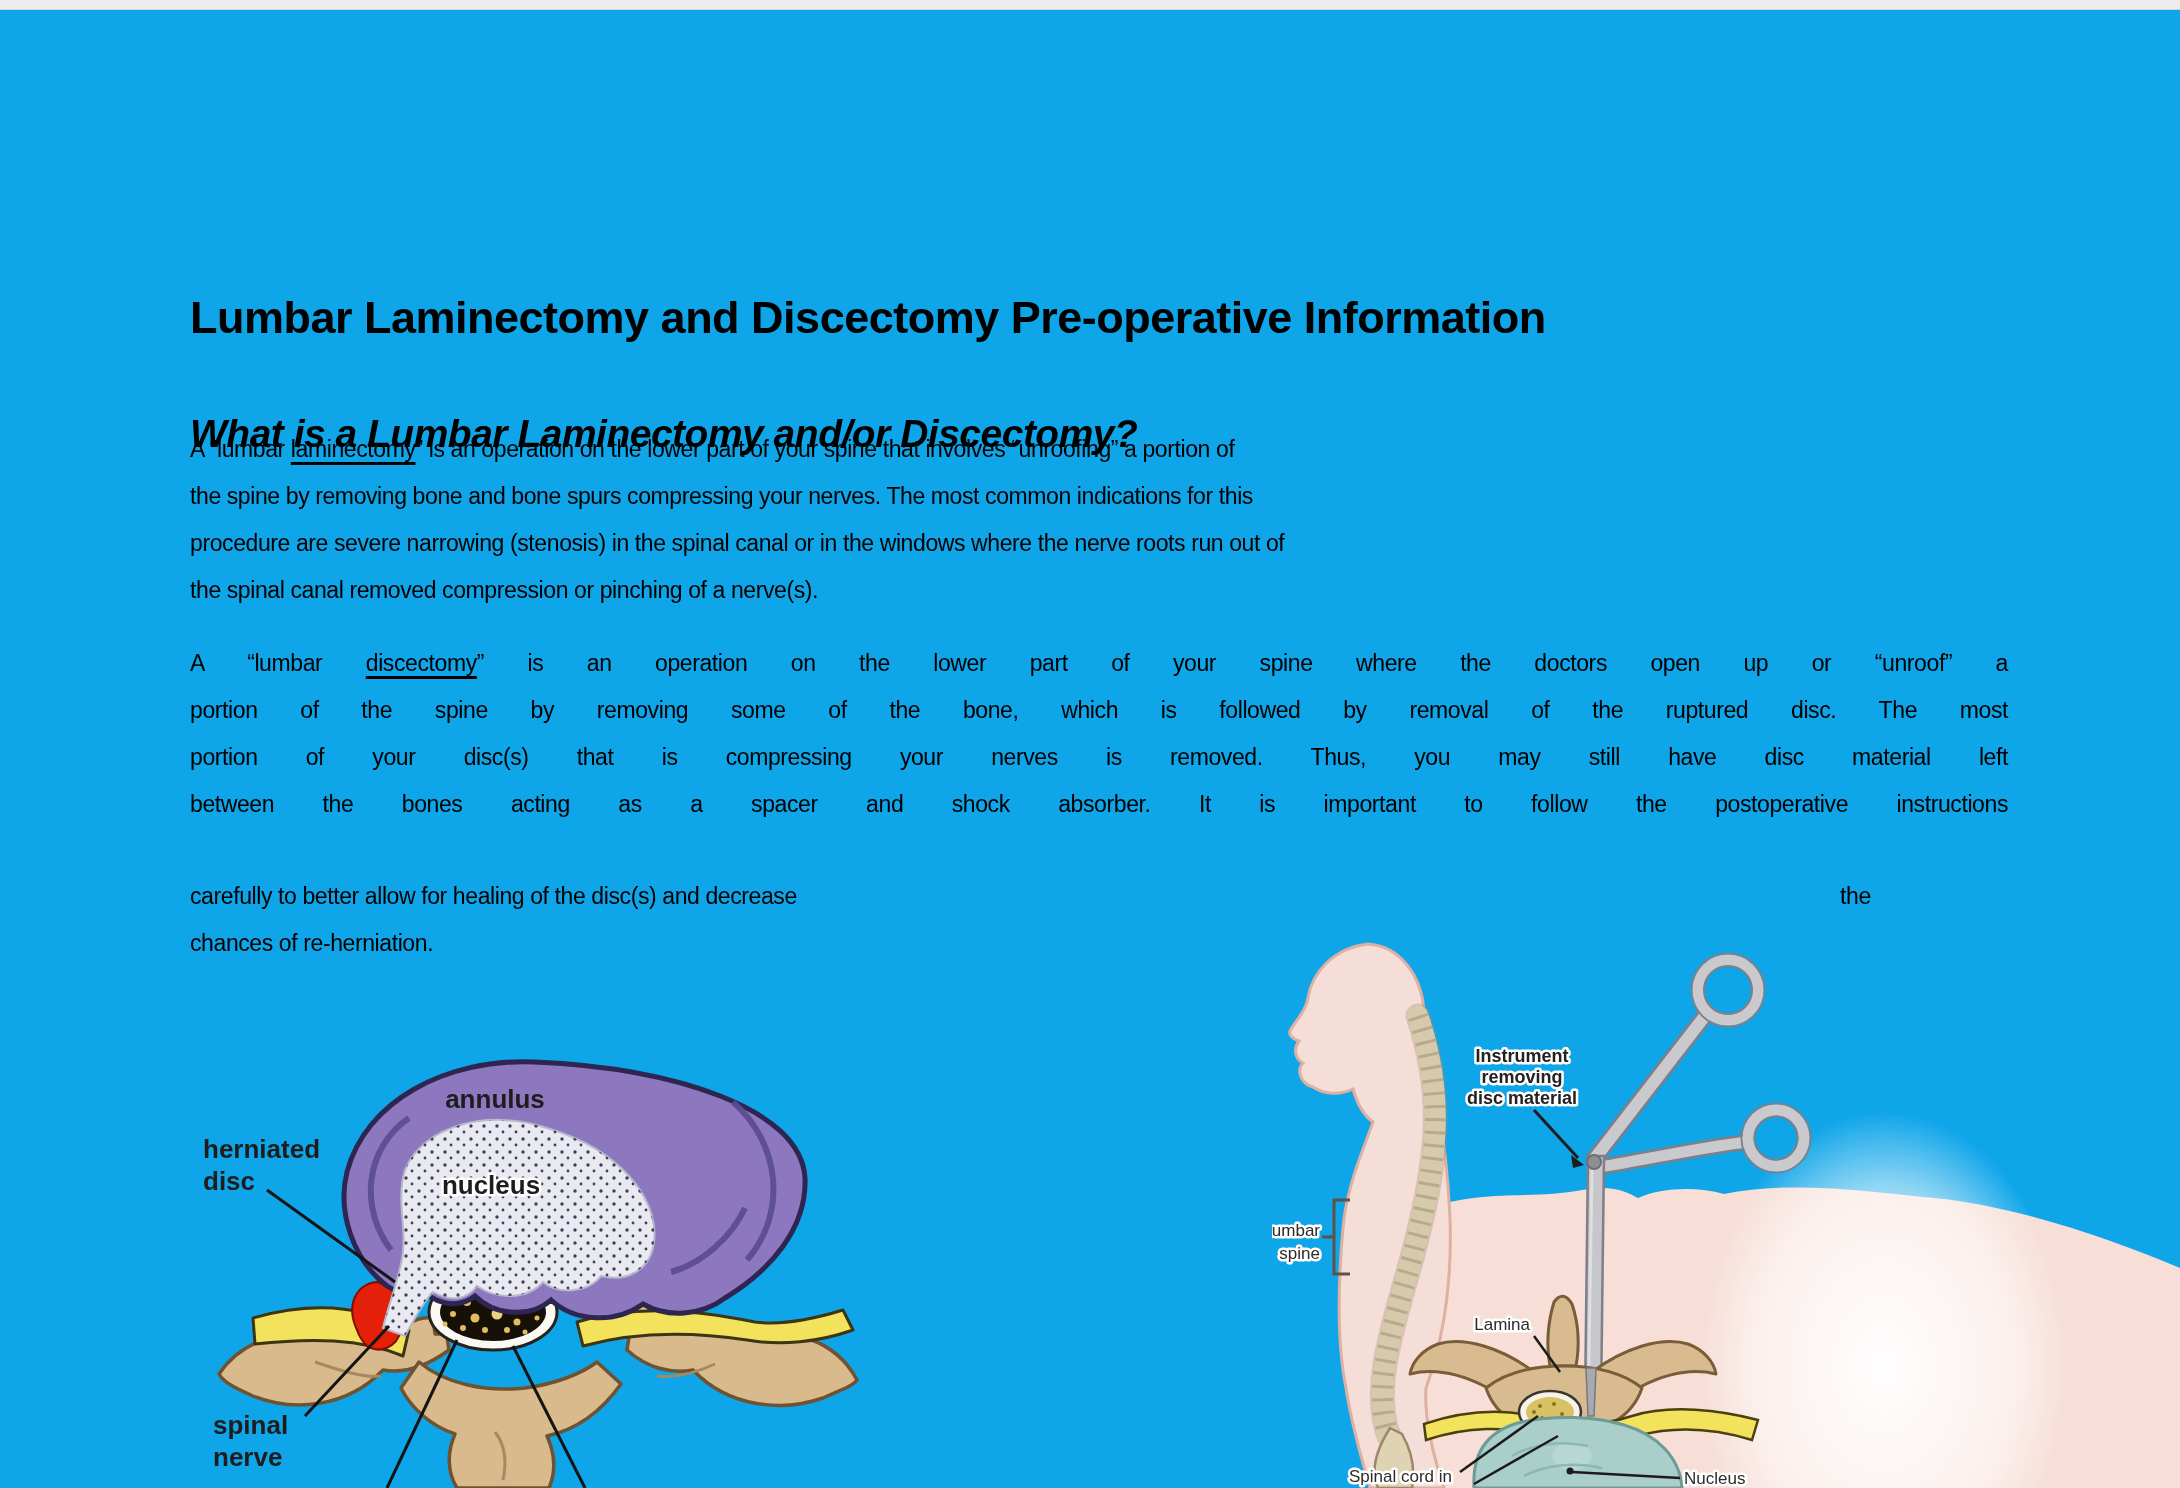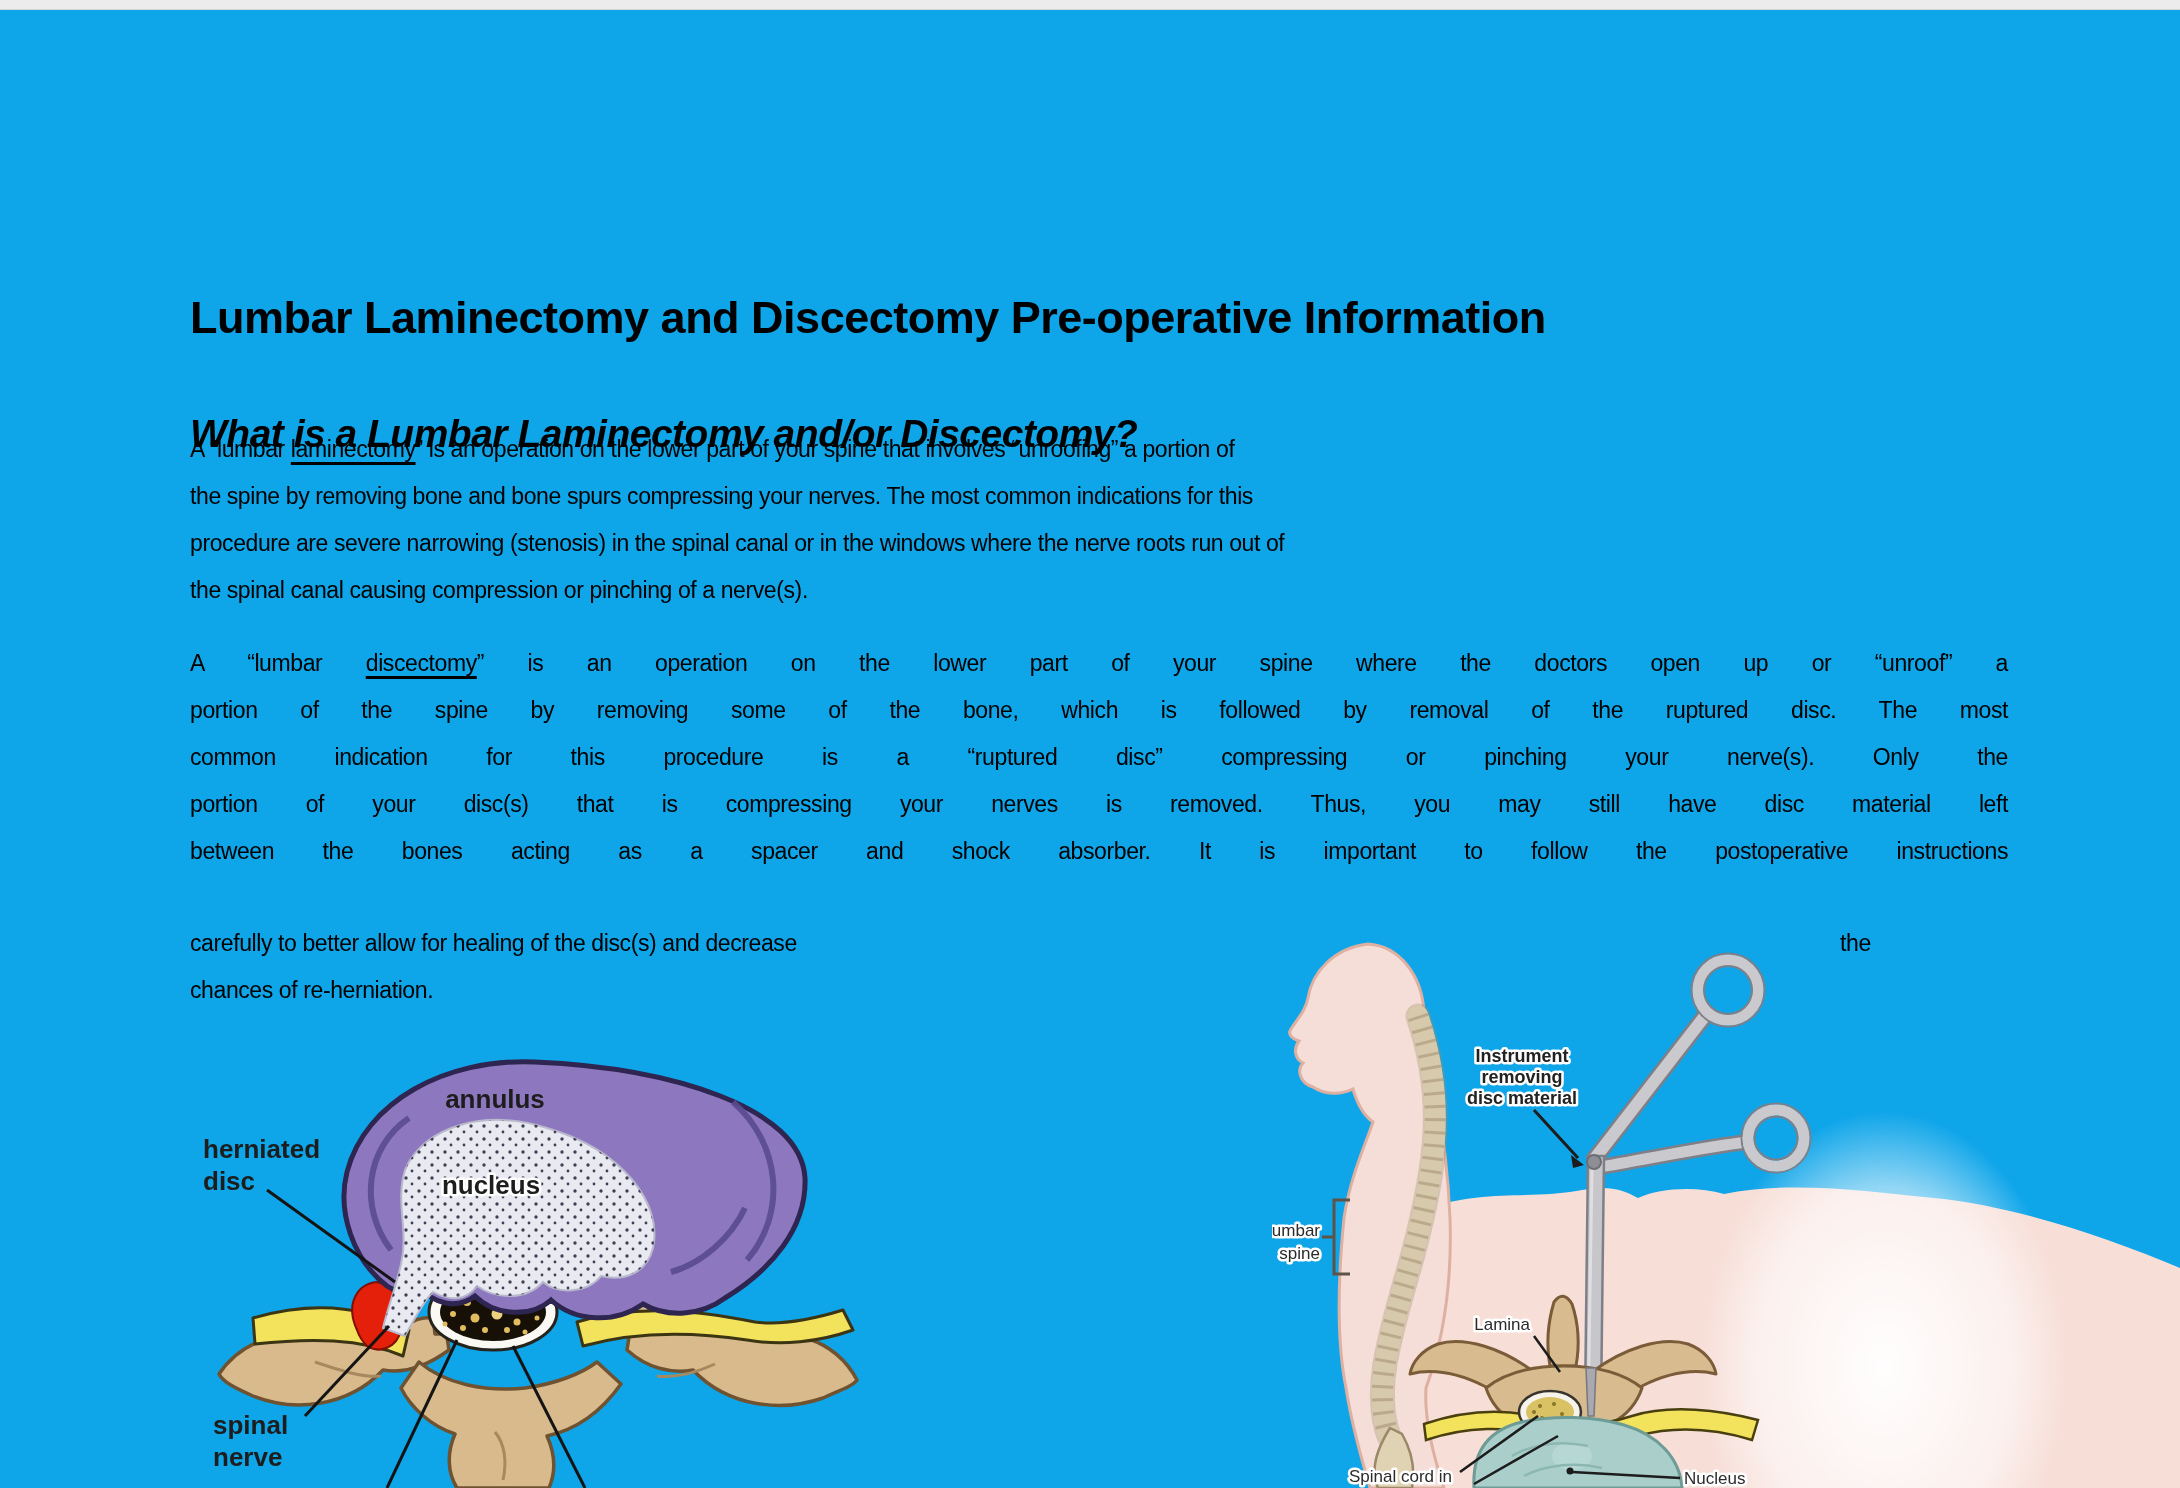--- a/index.html
+++ b/index.html
@@ -44,27 +44,26 @@
   <div class="topbar"></div>
 
   <h1 class="doc-title">Lumbar Laminectomy and Discectomy Pre-operative Information</h1>
 
   <h2 class="doc-heading">What is a Lumbar Laminectomy and/or Discectomy?</h2>
 
   <div class="para p1">
     <div class="ln"><span>A “lumbar </span><span class="uw">laminectomy</span><span>” is an operation on the lower part of your spine that involves “unroofing” a portion of</span></div>
     <div class="ln">the spine by removing bone and bone spurs compressing your nerves.  The most common indications for this</div>
     <div class="ln">procedure are severe narrowing (stenosis) in the spinal canal or in the windows where the nerve roots run out of</div>
-    <div class="ln">the spinal canal causing compression or pinching of a nerve(s).</div>
+    <div class="ln">the spinal canal removed compression or pinching of a nerve(s).</div>
   </div>
 
   <div class="para p2">
     <div class="ln just"><span>A “lumbar </span><span class="uw">discectomy</span><span>” is an operation on the lower part of your spine where the doctors open up or “unroof” a</span></div>
     <div class="ln just">portion of the spine by removing some of the bone, which is followed by removal of the ruptured disc. The most</div>
-    <div class="ln just">common indication for this procedure is a “ruptured disc” compressing or pinching your nerve(s).  Only the</div>
     <div class="ln just">portion of your disc(s) that is compressing your nerves is removed. Thus, you may still have disc material left</div>
     <div class="ln just">between the bones acting as a spacer and shock absorber. It is important to follow the postoperative instructions</div>
     <div class="ln ln-wrap">
       <span>carefully to better allow for healing of the disc(s) and decrease</span>
       <span class="far-right">the</span>
     </div>
     <div class="ln">chances of re-herniation.</div>
   </div>
 
   <svg class="figure fig-left" width="690" height="456" viewBox="0 0 690 456">

